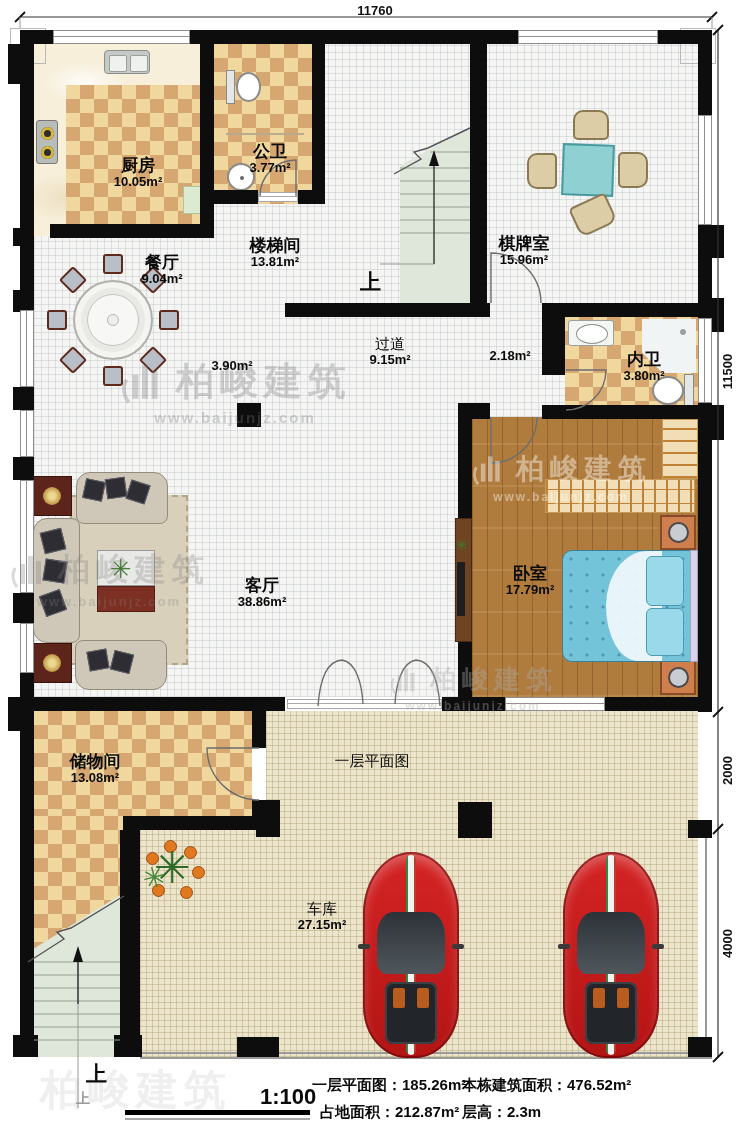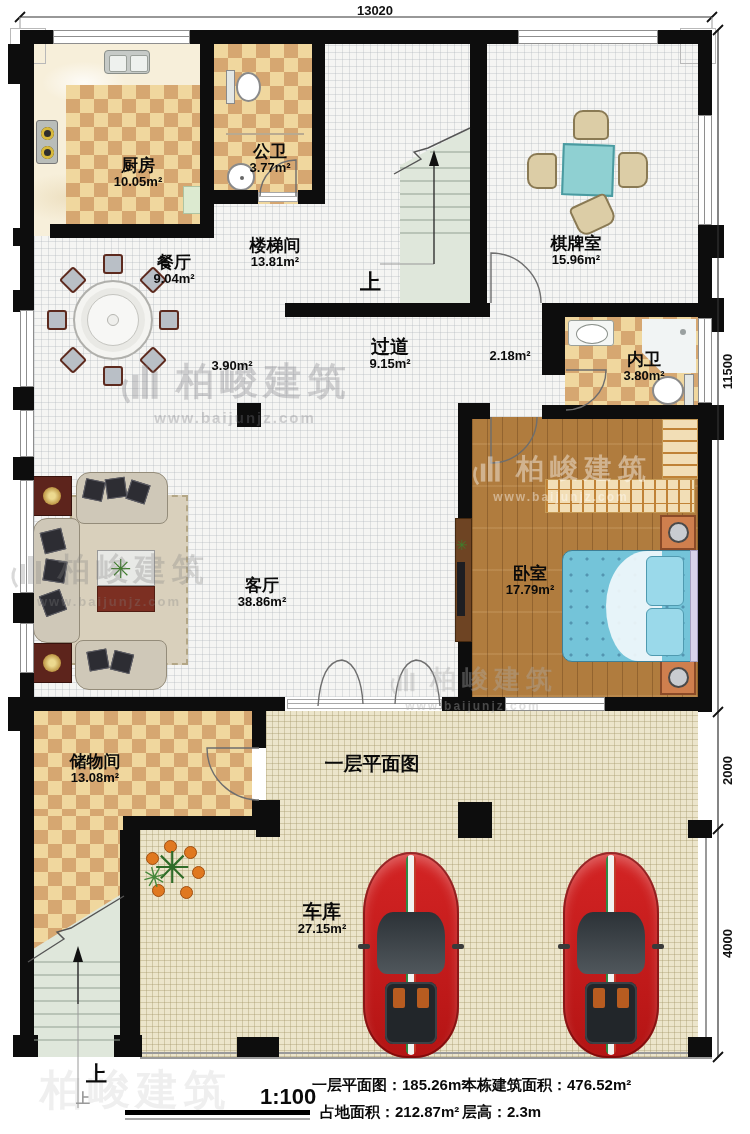--- a/index.html
+++ b/index.html
@@ -56,21 +56,21 @@
   .car-glass{position:absolute;left:14px;top:60px;width:68px;height:62px;z-index:3;
     background:linear-gradient(#2c3237,#50575c);border-radius:16px 16px 10px 10px/24px 24px 12px 12px}
   .car-engine{position:absolute;left:22px;top:130px;width:52px;height:62px;z-index:3;background:#22262a;
     border-radius:8px;box-shadow:inset 0 0 0 2px #3c4146}
   .car-eng-det{position:absolute;width:12px;height:20px;background:#b85c20;z-index:4;border-radius:2px}
   .car-mirror{position:absolute;width:12px;height:5px;background:#3a3a3a;border-radius:2px;z-index:4}
   
   .rlabel{position:absolute;z-index:30;transform:translateX(-50%);text-align:center;color:#0a0a0a;
     line-height:1.12;white-space:nowrap}
   .rname{font-size:17px;font-weight:700}
-  .rname-lg{font-size:19px;font-weight:700}
+  .rname-lg{font-size:15px;font-weight:400}
   .rarea{font-size:13px;font-weight:700}
   .small-dim{position:absolute;z-index:30;transform:translateX(-50%);font-size:13px;font-weight:700;white-space:nowrap}
   .up-big{position:absolute;z-index:30;font-size:21px;font-weight:700}
   .dimlabel{position:absolute;z-index:5;font-size:13px;font-weight:700;color:#111;text-align:center;white-space:nowrap}
   
   .wm{position:absolute;z-index:26;display:flex;flex-direction:column;align-items:center;pointer-events:none}
   .wm-row{display:flex;align-items:center;gap:10px}
   .wm-text{font-weight:700;letter-spacing:6px;white-space:nowrap}
   .wm-url{letter-spacing:2px;margin-top:2px;font-weight:700;white-space:nowrap}
   
@@ -303,42 +303,42 @@
 
     <g>
       <path d="M20,17 H712" stroke="#333" stroke-width="1.2" fill="none"></path>
       <path d="M15,22 L25,12 M707,22 L717,12" stroke="#111" stroke-width="1.8" fill="none"></path>
       <path d="M20,17 V28 M712,17 V28" stroke="#999" stroke-width="1" fill="none"></path>
       <path d="M718,30 V1057" stroke="#333" stroke-width="1.2" fill="none"></path>
       <path d="M713,35 L723,25 M713,717 L723,707 M713,834 L723,824 M713,1062 L723,1052" stroke="#111" stroke-width="1.8" fill="none"></path>
     </g>
   </svg>
 
-  <div class="dimlabel" style="left:336px;top:3px;width:78px">13020</div>
+  <div class="dimlabel" style="left:336px;top:3px;width:78px">11760</div>
   <div class="dimlabel" style="left:697px;top:364px;width:60px;transform:rotate(-90deg)">11500</div>
   <div class="dimlabel" style="left:697px;top:763px;width:60px;transform:rotate(-90deg)">2000</div>
   <div class="dimlabel" style="left:697px;top:936px;width:60px;transform:rotate(-90deg)">4000</div>
 
   <div class="rlabel" style="left:138px;top:156px">
     <div class="rname">厨房</div>
     <div class="rarea">10.05m²</div>
   </div>
   <div class="rlabel" style="left:270px;top:142px">
     <div class="rname">公卫</div>
     <div class="rarea">3.77m²</div>
   </div>
   <div class="rlabel" style="left:275px;top:236px">
     <div class="rname">楼梯间</div>
     <div class="rarea">13.81m²</div>
   </div>
-  <div class="rlabel" style="left:576px;top:234px">
+  <div class="rlabel" style="left:524px;top:234px">
     <div class="rname">棋牌室</div>
     <div class="rarea">15.96m²</div>
   </div>
-  <div class="rlabel" style="left:174px;top:253px">
+  <div class="rlabel" style="left:162px;top:253px">
     <div class="rname">餐厅</div>
     <div class="rarea">9.04m²</div>
   </div>
   <div class="rlabel" style="left:390px;top:336px">
     <div class="rname-lg">过道</div>
     <div class="rarea">9.15m²</div>
   </div>
   <div class="rlabel" style="left:644px;top:350px">
     <div class="rname">内卫</div>
     <div class="rarea">3.80m²</div>

